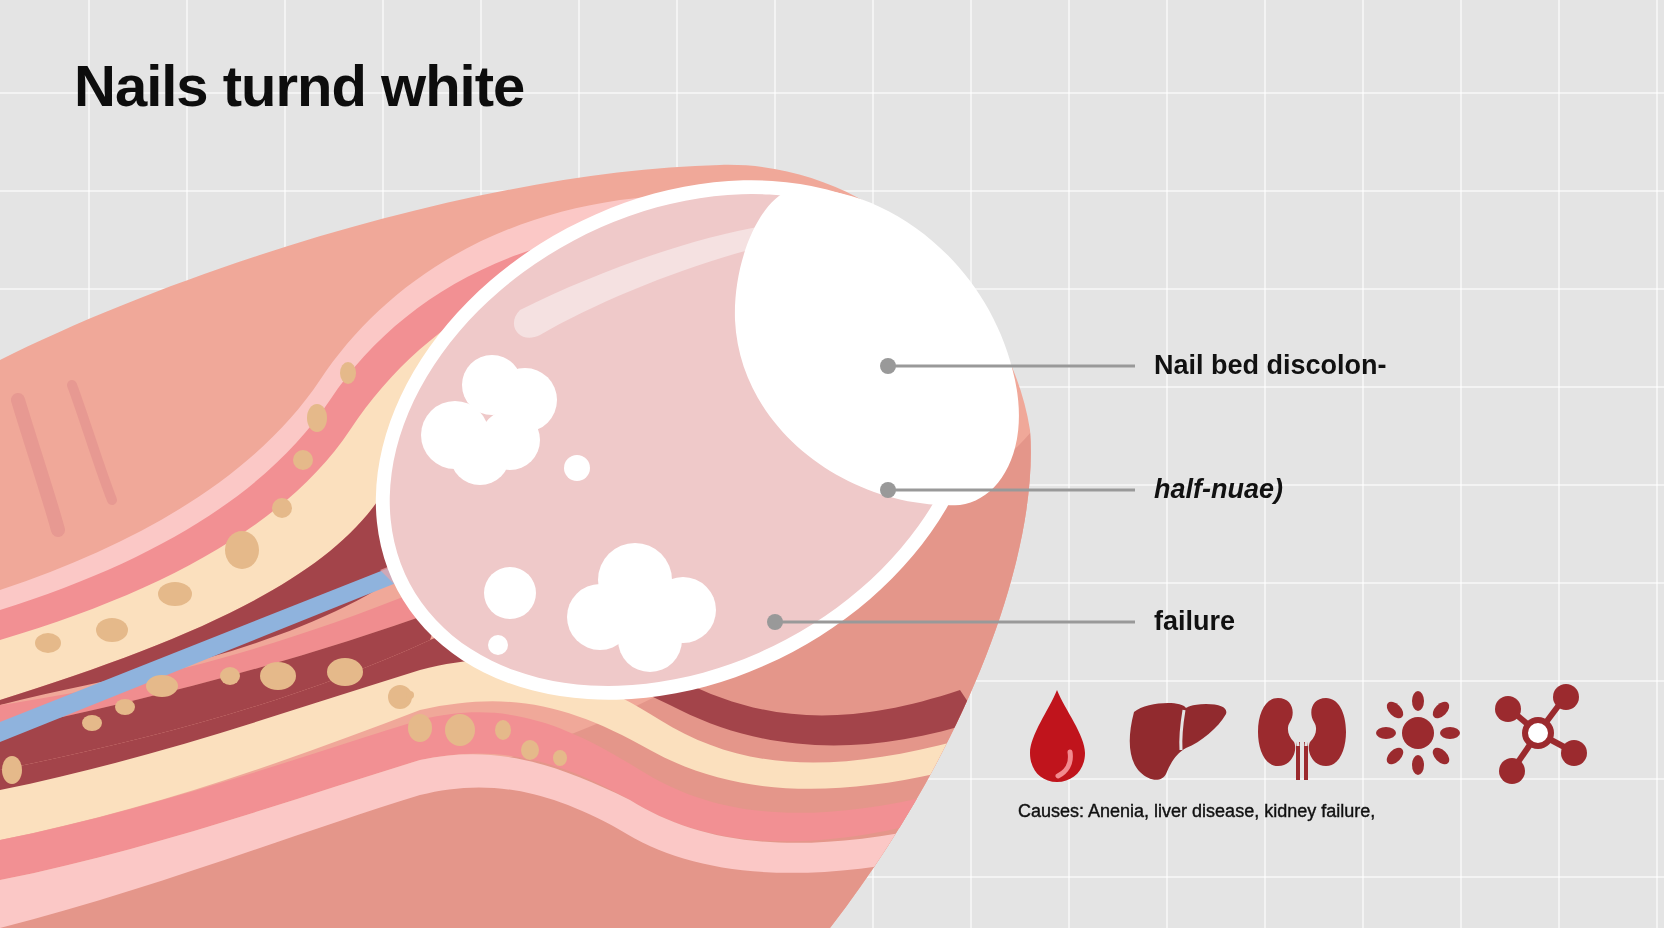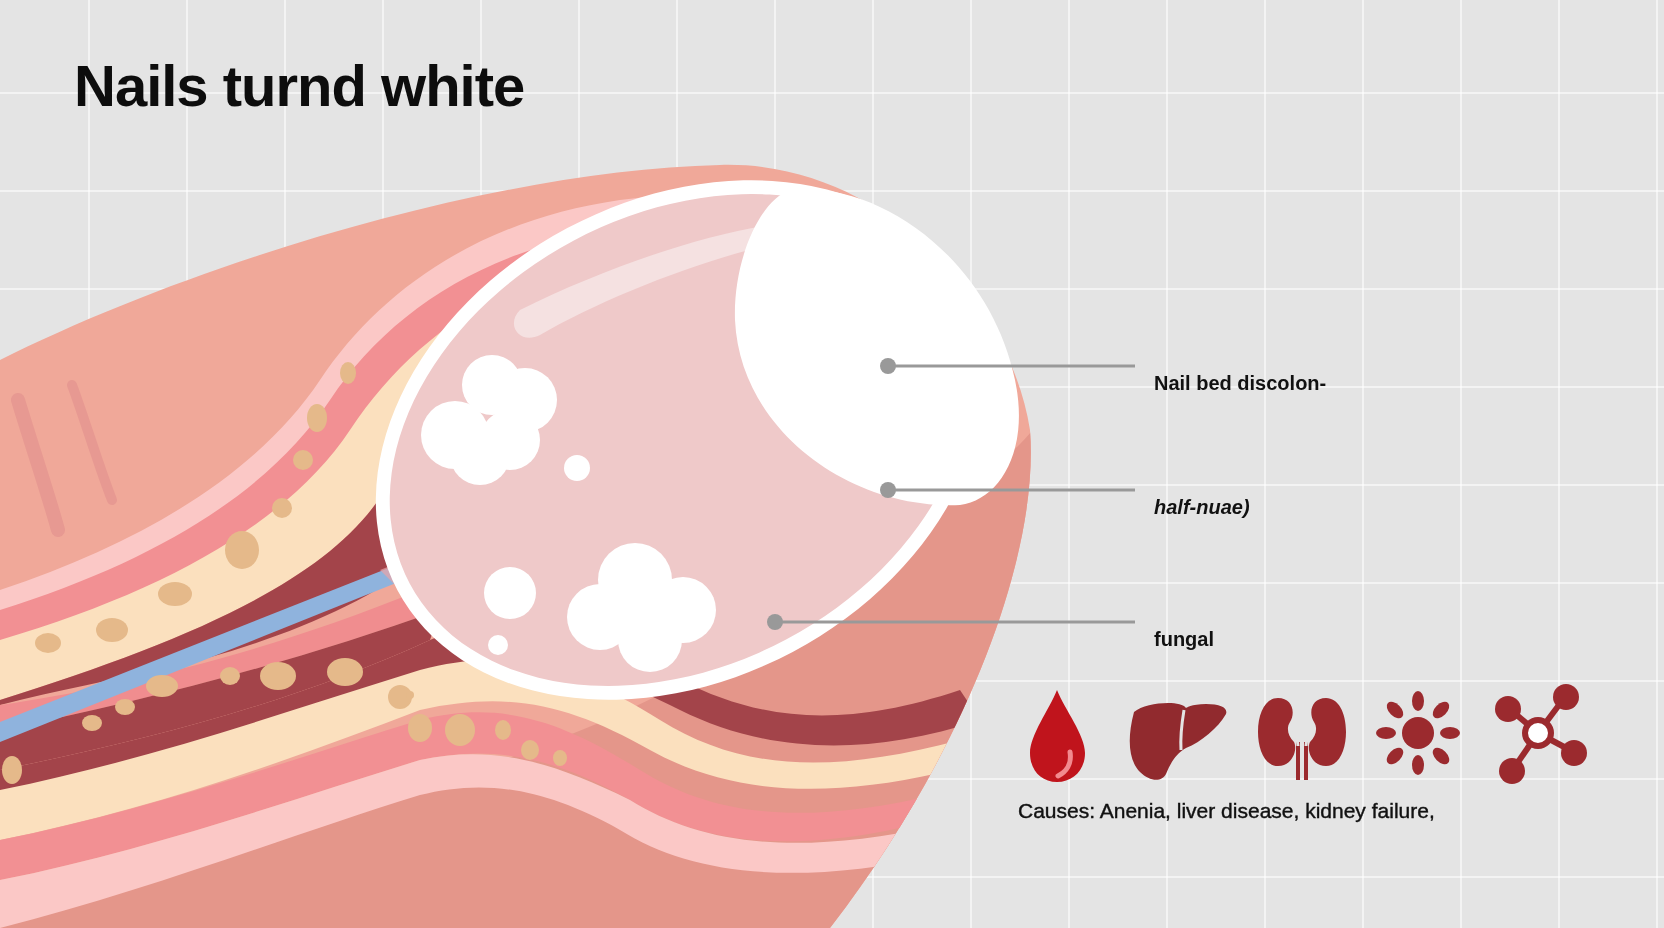--- a/index.html
+++ b/index.html
@@ -13,27 +13,26 @@
     background-position: -10px -6px;
     font-family: "Liberation Sans", "DejaVu Sans", sans-serif;
   }
   .title {
     position: absolute; left: 74px; top: 52px;
     font-size: 58px; font-weight: 700; color: #0d0d0d; letter-spacing: -1px;
     margin: 0;
   }
   .illustration { position: absolute; left: 0; top: 0; width: 1664px; height: 928px; }
   .label {
-    position: absolute; font-size: 20px; font-weight: 700; color: #111;
+    position: absolute; font-size: 27px; font-weight: 700; color: #111;
     white-space: nowrap;
-    margin-top: 22px;
   }
   .caption {
     position: absolute; left: 1018px; top: 793px; width: 620px;
-    font-size: 21px; line-height: 36px; color: #111; font-weight: 400;
+    font-size: 18px; line-height: 36px; color: #111; font-weight: 400;
     -webkit-text-stroke: 0.4px #111;
   }
 </style>
 </head>
 <body>
 
 <svg class="illustration" viewBox="0 0 1664 928" xmlns="http://www.w3.org/2000/svg">
   <defs>
     <clipPath id="fingerClip">
       <path d="M0 360 C 200 260, 500 170, 720 165 C 880 160, 1010 300, 1030 430 C 1040 560, 960 760, 830 928 L 0 928 Z"></path>
@@ -163,17 +162,17 @@
     <circle cx="36" cy="20" r="13" stroke="none"></circle>
     <circle cx="-26" cy="38" r="13" stroke="none"></circle>
     <circle cx="0" cy="0" r="13" stroke-width="6" fill="#ffffff"></circle>
   </g>
 </svg>
 
 <h1 class="title">Nails turnd white</h1>
 
 <div class="label" style="left:1154px; top:350px;">Nail bed discolon-</div>
 <div class="label" style="left:1154px; top:474px;font-style:italic;">half-nuae)</div>
-<div class="label" style="left:1154px; top:606px;">fungal</div>
+<div class="label" style="left:1154px; top:606px;">failure</div>
 
 <div class="caption">
   <div>Causes: Anenia, liver disease, kidney failure,</div>
 </div>
 
 </body></html>

